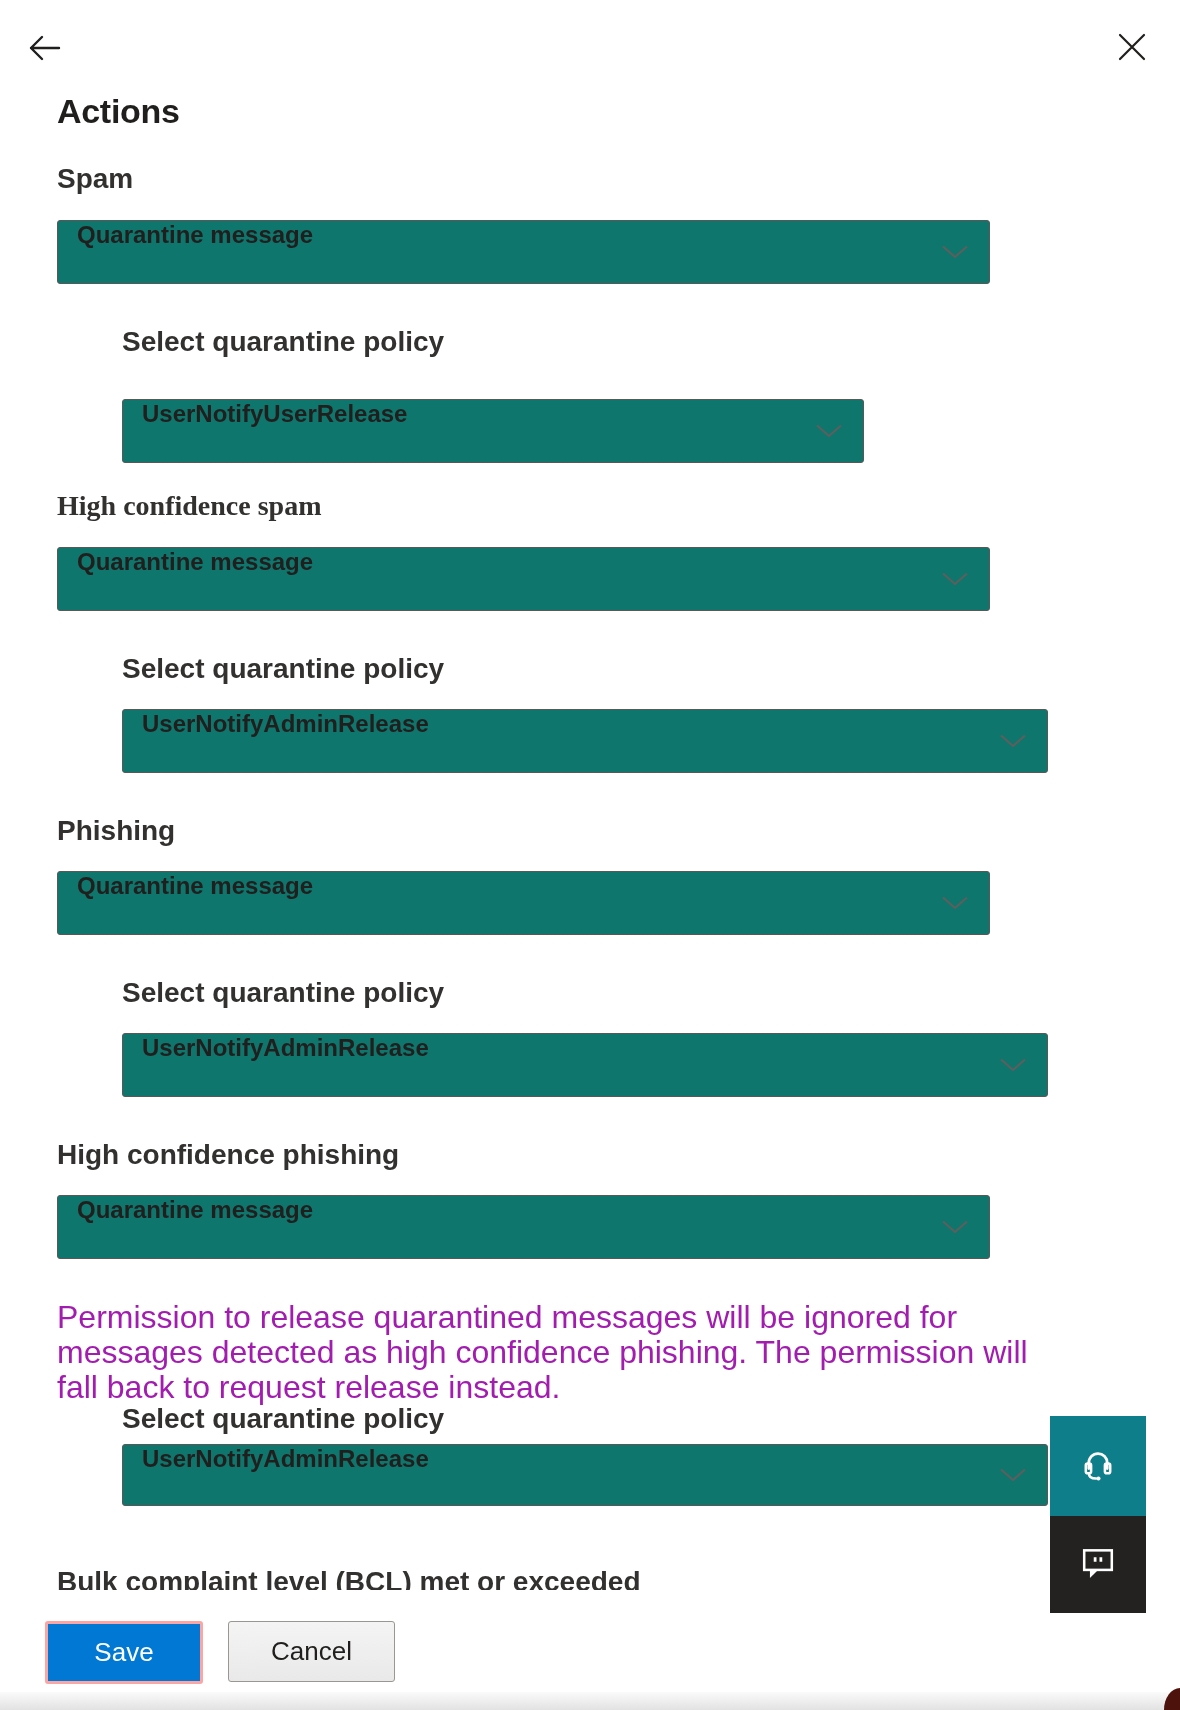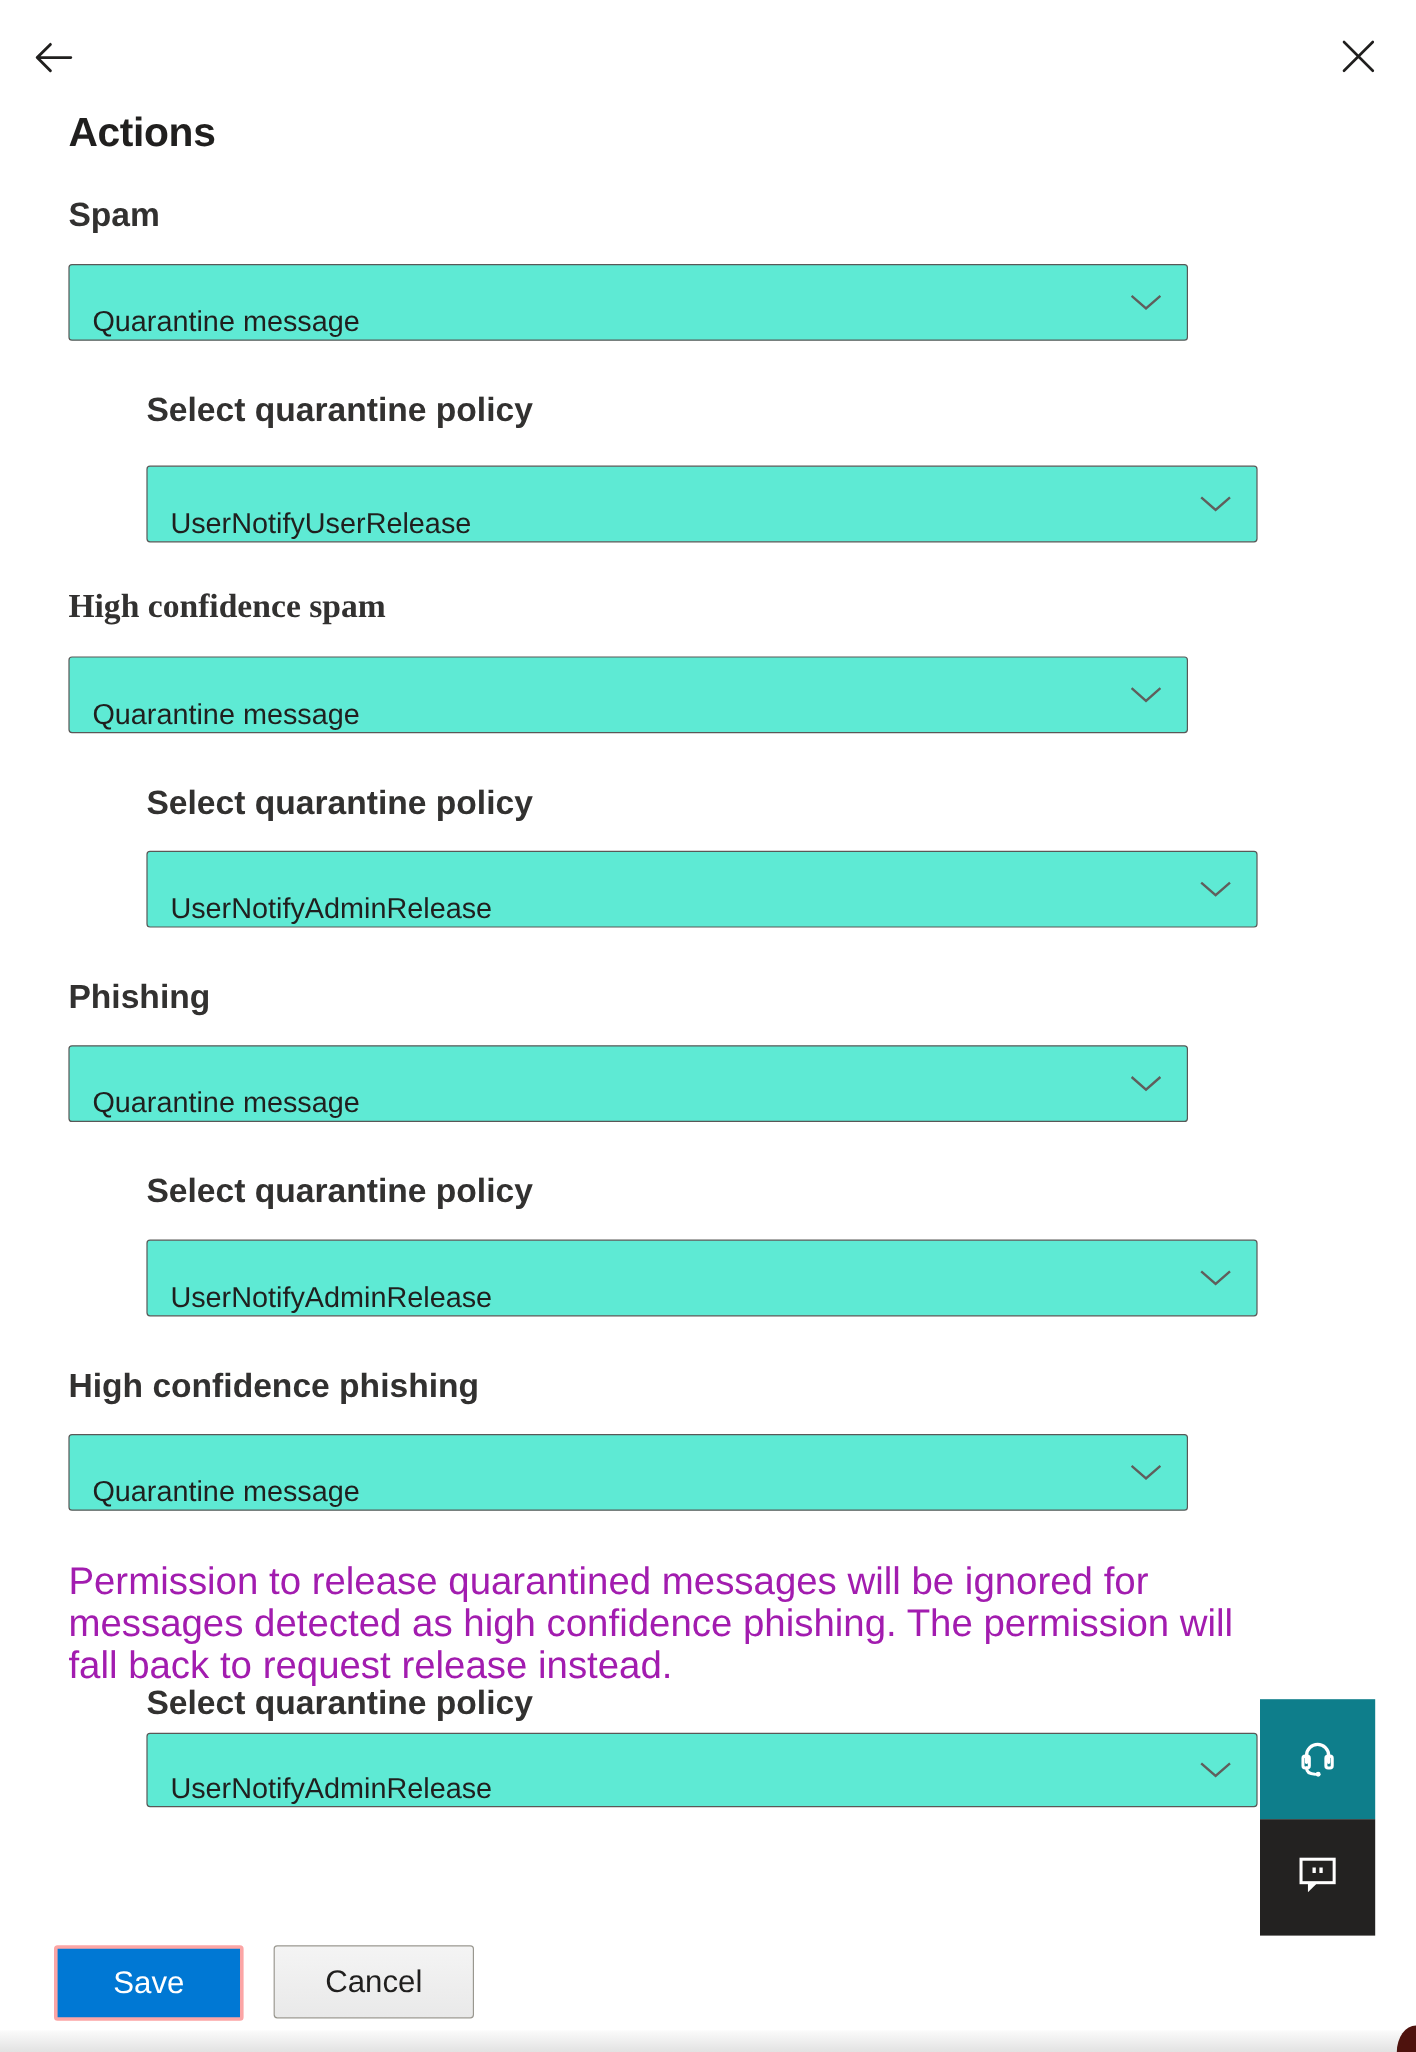--- a/index.html
+++ b/index.html
@@ -4,23 +4,23 @@
 <style>
   html,body{margin:0;padding:0;background:#ffffff;}
   #page{
     position:relative;width:1180px;height:1710px;background:#ffffff;
     font-family:"Liberation Sans", sans-serif;color:#201f1e;overflow:hidden;
   }
   .abs{position:absolute;}
   .title{font-size:34px;font-weight:700;color:#201f1e;letter-spacing:-0.3px;}
   .sec-label{font-size:28px;font-weight:600;color:#323130;}
   .dropdown{
-    position:absolute;height:64px;background:#5eead4;border:1.6px solid #59585781;
+    position:absolute;height:64px;background:#0f766e;border:1.6px solid #59585781;
     border:1.6px solid #595857;border-radius:3px;box-sizing:border-box;
-    display:flex;align-items:flex-end;cursor:pointer;
+    display:flex;align-items:flex-start;cursor:pointer;font-weight:bold;
   }
   .dropdown .val{font-size:24px;color:#201f1e;padding-left:19px;white-space:nowrap;}
   .dropdown .chev{position:absolute;right:20px;top:50%;transform:translateY(-50%);line-height:0;}
   .note{font-size:32px;line-height:35px;color:#a21caf;}
   .btn{
     position:absolute;display:flex;align-items:center;justify-content:center;
     font-size:26px;border-radius:3px;box-sizing:border-box;cursor:pointer;
     font-family:"Liberation Sans", sans-serif;
   }
   .btn-primary{background:#0078d4;color:#ffffff;border:3px solid #fca5a5;}
@@ -70,21 +70,21 @@
   <div class="dropdown" style="left:57px;top:220px;width:933px;">
     <span class="val">Quarantine message</span>
     <span class="chev">
       <svg width="28" height="15" viewBox="0 0 28 15" fill="none">
           <path d="M2 2 L14 12.5 L26 2" stroke="#605e5c" stroke-width="2"></path>
         </svg>
     </span>
   </div>
 
   <div class="abs sec-label" style="left:122px;top:326px;">Select quarantine policy</div>
-  <div class="dropdown" style="left:122px;top:388px;width:926px;">
+  <div class="dropdown" style="left:122px;top:399px;width:742px;">
     <span class="val">UserNotifyUserRelease</span>
     <span class="chev">
       <svg width="28" height="15" viewBox="0 0 28 15" fill="none">
           <path d="M2 2 L14 12.5 L26 2" stroke="#605e5c" stroke-width="2"></path>
         </svg>
     </span>
   </div>
 
   <div class="abs sec-label" style="left:57px;top:490px;font-family:Liberation Serif, serif;">High confidence spam</div>
   <div class="dropdown" style="left:57px;top:547px;width:933px;">
@@ -141,20 +141,21 @@
   <div class="abs sec-label" style="left:122px;top:1403px;">Select quarantine policy</div>
   <div class="dropdown" style="left:122px;top:1444px;width:926px;height:62px;">
     <span class="val">UserNotifyAdminRelease</span>
     <span class="chev">
       <svg width="28" height="15" viewBox="0 0 28 15" fill="none">
           <path d="M2 2 L14 12.5 L26 2" stroke="#605e5c" stroke-width="2"></path>
         </svg>
     </span>
   </div>
 
+  <div class="abs sec-label clipped-label" style="left:57px;top:1566px;">Bulk complaint level (BCL) met or exceeded</div>
 
   <div class="footer"></div>
   <button class="btn btn-primary" style="left:45px;top:1621px;width:158px;height:63px;z-index:6;">Save</button>
   <button class="btn btn-secondary" style="left:228px;top:1621px;width:167px;height:61px;z-index:6;text-align:right;">Cancel</button>
   <div class="bottom-strip"></div>
 
   <div class="widget-btn" style="top:1416px;height:100px;background:#0e7e8b;">
     <span>
       <svg width="46" height="46" viewBox="0 0 40 40" fill="none">
         <path d="M12 24 v-5 a8 8 0 0 1 16 0 v5" stroke="#ffffff" stroke-width="2.4" stroke-linecap="round"></path>

